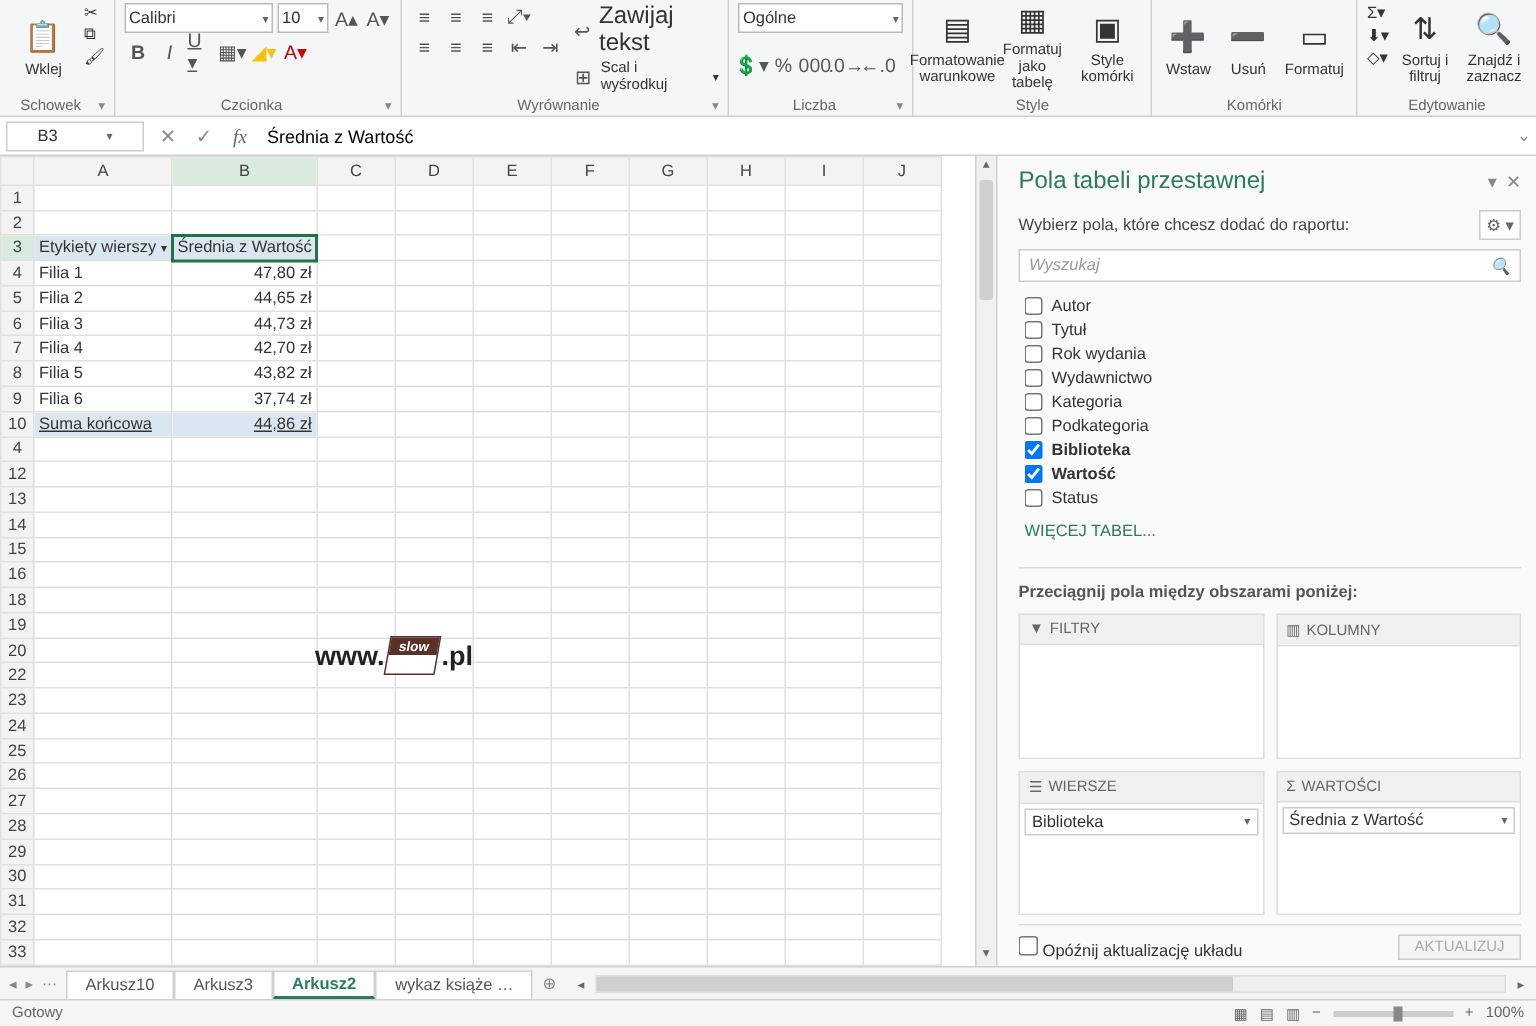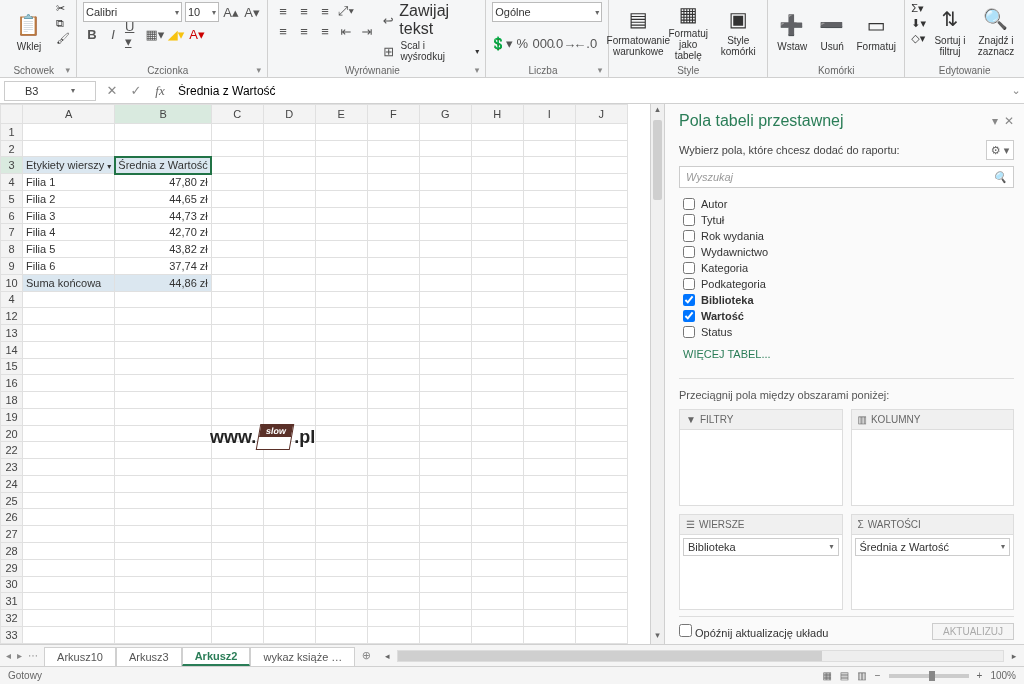--- a/index.html
+++ b/index.html
@@ -36,41 +36,41 @@
 .sheet table { border-collapse: collapse; table-layout: fixed; }
 .sheet th, .sheet td { border: 1px solid #e0e0e0; font-size: 11px; font-weight: normal; }
 .col-head th { background: #f3f3f3; text-align: center; height: 18px; color: #444; }
 .col-head th.sel { background: #d9eadf; }
 .row-head { background: #f3f3f3; text-align: center; width: 22px; color: #444; }
 .row-head.sel { background: #d9eadf; }
 .corner { background: #f3f3f3; width: 22px; }
 .cell { height: 16px; padding: 0 3px; white-space: nowrap; overflow: hidden; }
 .cell.num { text-align: right; }
 .pivot-header { background: #dbe7f0; font-weight: bold; }
-.pivot-total { background: #dbe7f0; font-weight: bold; }
+.pivot-total { background: #dbe7f0; font-weight: bold; text-decoration: underline; }
 .active-cell { outline: 2px solid #217346; outline-offset: -1px; }
 .watermark { position: absolute; left: 210px; top: 320px; pointer-events: none; font-size: 18px; font-weight: bold; color: #222; display: flex; align-items: center; }
 .watermark .logo { width: 34px; height: 26px; background: linear-gradient(#5a3028 50%, #fff 50%); border: 1px solid #5a3028; transform: skewX(-10deg); display: flex; align-items: flex-start; justify-content: center; color: #fff; font-size: 9px; padding-top:1px; margin: 0 2px; }
 .v-scroll { width: 14px; background: #f0f0f0; border-left: 1px solid #d0d0d0; position: relative; }
 .v-scroll .thumb { position: absolute; top: 16px; left: 2px; right: 2px; height: 80px; background: #cfcfcf; border-radius: 2px; }
 .v-scroll .arr { position: absolute; left: 0; right: 0; height: 14px; text-align: center; font-size: 9px; color: #666; }
 
 
 .pane { width: 360px; border-left: 1px solid #d0d0d0; background: #fafafa; display: flex; flex-direction: column; padding: 8px 10px 4px 14px; }
 .pane-title { color: #2a7d57; font-size: 16px; display: flex; justify-content: space-between; align-items: center; margin-bottom: 10px; }
 .pane-title .controls { color: #888; font-size: 12px; display: flex; gap: 6px; }
 .pane-sub { font-size: 11px; color: #444; display: flex; align-items: center; justify-content: space-between; margin-bottom: 6px; }
 .gear-btn { border: 1px solid #ccc; background: #fff; width: 28px; height: 20px; display: flex; align-items: center; justify-content: center; font-size: 11px; color: #666; }
 .search-box { border: 1px solid #ccc; background: #fff; height: 22px; display: flex; align-items: center; padding: 0 6px; color: #999; font-style: italic; margin-bottom: 8px; justify-content: space-between; }
 .field-list { flex: 0 0 auto; }
 .field-item { display: flex; align-items: center; gap: 6px; padding: 2px 4px; font-size: 11px; cursor: pointer; }
 .field-item input { width: 12px; height: 12px; }
 .field-item.checked { font-weight: bold; }
 .more-tables { color: #2a7d57; font-size: 11px; padding: 8px 4px; cursor: pointer; }
-.areas-label { border-top: 1px solid #ddd; margin-top: 10px; padding-top: 10px; font-size: 11px; color: #555; }
+.areas-label { border-top: 1px solid #ddd; margin-top: 10px; padding-top: 10px; font-size: 11px; color: #555; font-weight: bold; }
 .areas { display: grid; grid-template-columns: 1fr 1fr; grid-template-rows: 1fr 1fr; gap: 8px; flex: 1; margin-top: 8px; }
 .area-box { background: #f0f0f0; border: 1px solid #ddd; display: flex; flex-direction: column; }
 .area-head { font-size: 10px; color: #666; padding: 4px 6px; display: flex; align-items: center; gap: 4px; }
 .area-body { flex: 1; background: #fff; border-top: 1px solid #ddd; padding: 2px; }
 .area-pill { background: #fff; border: 1px solid #ccc; font-size: 11px; padding: 2px 4px; display: flex; justify-content: space-between; align-items: center; margin: 1px; }
 .area-pill .arr { font-size: 8px; color: #666; }
 .pane-footer { display: flex; align-items: center; justify-content: space-between; border-top: 1px solid #ddd; margin-top: 6px; padding-top: 6px; font-size: 11px; }
 .pane-footer .update-btn { border: 1px solid #ccc; background: #f5f5f5; color: #aaa; padding: 2px 10px; font-size: 10px; }
 
 

